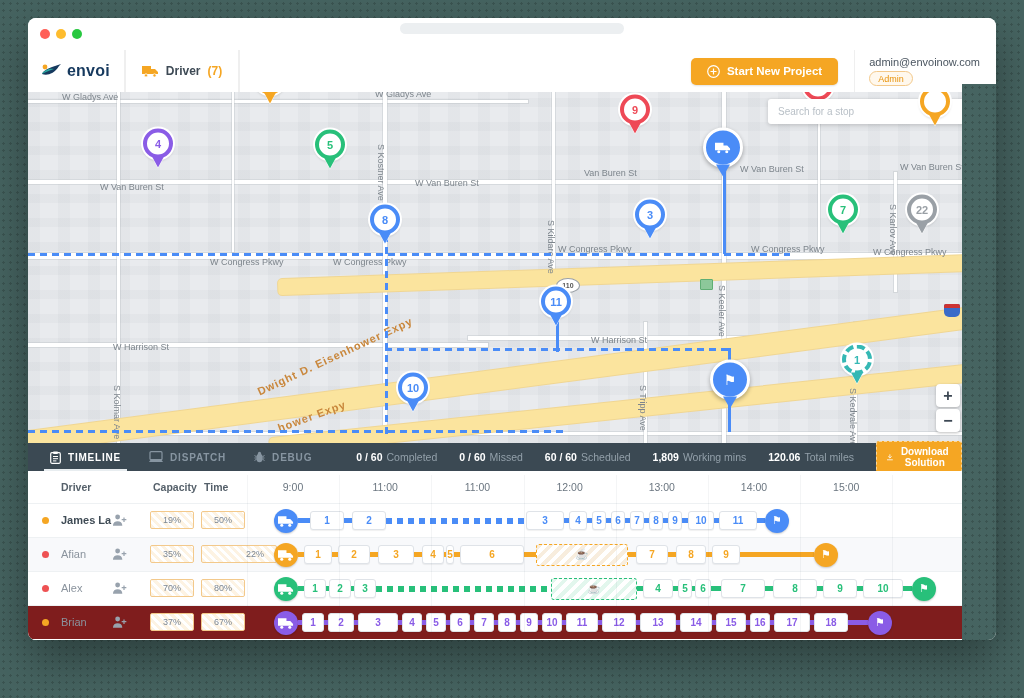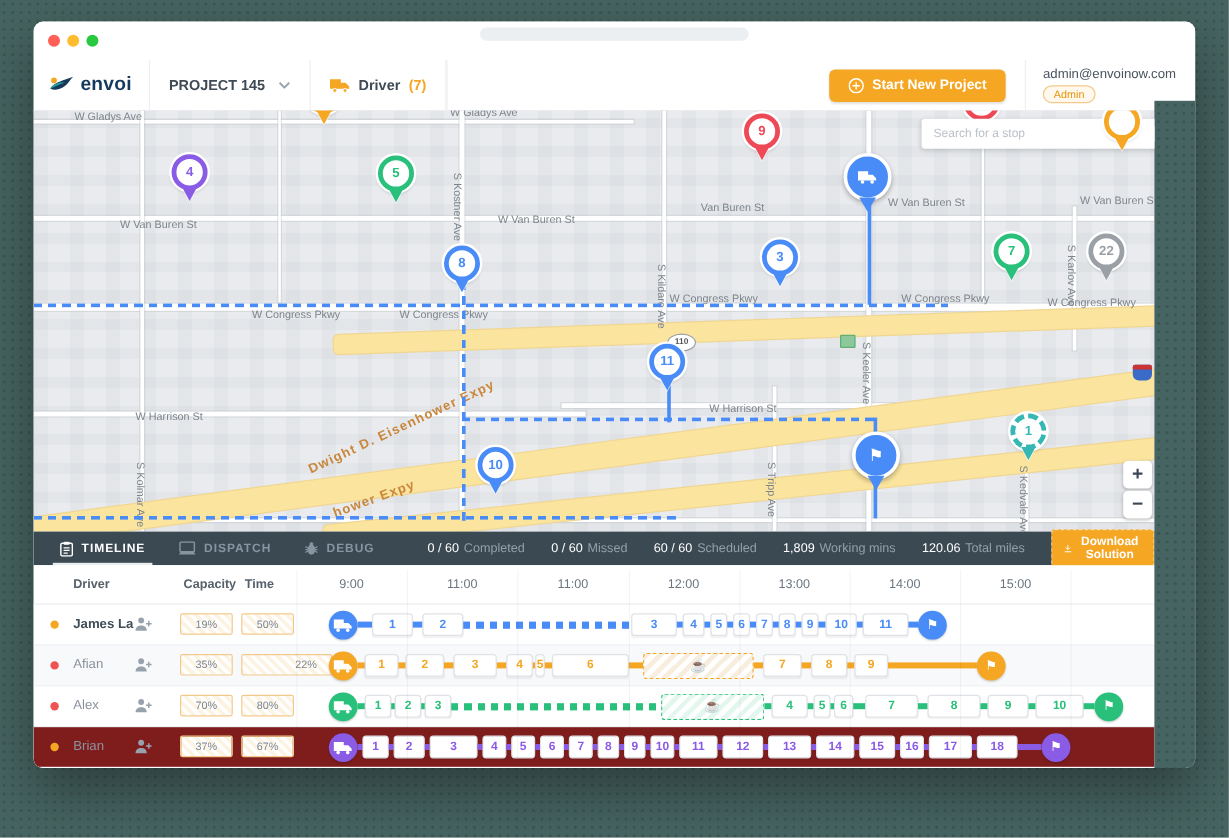--- a/index.html
+++ b/index.html
@@ -66,21 +66,21 @@
     font-size:16px;font-weight:bold;color:#3c4753;line-height:1;font-family:inherit;}
   
   .statusbar{position:absolute;left:0;top:425px;width:934px;height:28px;background:#3b4953;
     display:flex;align-items:center;padding:0 0 0 22px;box-sizing:border-box;}
   .tab{display:flex;align-items:center;gap:7px;height:30px;position:relative;margin-right:28px;
     font-size:10px;font-weight:bold;letter-spacing:.8px;color:#8795a1;cursor:pointer;}
   .tab.active{color:#fff;}
   .tab.active::after{content:"";position:absolute;left:-6px;right:-6px;bottom:0;height:3px;background:#e8edf0;}
   .stats{display:flex;align-items:center;gap:22px;margin-left:16px;}
   .stat{font-size:10.5px;color:#93a0aa;white-space:nowrap;}
-  .stat b{color:#fff;margin-right:4px;font-weight:normal;margin-top:42px;}
+  .stat b{color:#fff;margin-right:4px;font-weight:bold;margin-top:42px;}
   .dlbtn{margin-left:22px;background:#f5a623;border:1px dashed rgba(255,255,255,.55);border-radius:3px;
     color:#fff;font-size:10px;font-weight:bold;height:32px;padding:12px 10px;display:flex;align-items:center;gap:6px;font-family:inherit;}
   .sb-chev{margin-left:14px;color:#cfd6db;}
   
   .ttable{position:absolute;left:0;top:453px;width:934px;height:169px;background:#fff;}
   .thead{position:absolute;left:0;top:0;right:0;height:32px;border-bottom:1px solid #e8ebee;}
   .thlabel{position:absolute;top:10px;font-size:10.5px;font-weight:bold;color:#55606a;}
   .tick{position:absolute;top:10px;font-size:10.5px;color:#6b7680;transform:translateX(-50%);}
   .gridlines{position:absolute;left:0;top:0;right:0;bottom:0;pointer-events:none;z-index:6;}
   .gline{position:absolute;top:4px;bottom:2px;width:1px;background:rgba(60,80,100,.055);}
@@ -122,26 +122,20 @@
     <div class="header">
       <div class="logo">
         <svg width="22" height="20" viewBox="0 0 22 20">
           <path d="M2 13 C7 15 14 13 19 5 L21 3 L12 6 C7 8 3 10 2 13 Z" fill="#16395e"></path>
           <path d="M2 13 C6 11 10 9 14 8 C10 7 4 9 2 13 Z" fill="#2aa8a0"></path>
           <circle cx="5" cy="6" r="2.4" fill="#f5a623"></circle>
         </svg>
         <span>envoi</span>
       </div>
       <div class="hsep"></div>
-      <div class="hitem">
-        <span>PROJECT 145</span>
-        <svg class="chev" width="10" height="6" viewBox="0 0 10 6">
-          <path d="M1 1 L5 5 L9 1" fill="none" stroke="#9aa3ad" stroke-width="1.6"></path>
-          </svg>
-      </div>
       <div class="hsep"></div>
       <div class="hitem">
         <svg width="17" height="12" viewBox="0 0 17 12">
           <path d="M0 1 h9 v8 H0 z M9 4 h4 l3 3 v2 h-7 z" fill="#f5a623"></path>
           <circle cx="4" cy="10.4" r="1.6" fill="#f5a623" stroke="#fff" stroke-width=".8"></circle>
           <circle cx="12.5" cy="10.4" r="1.6" fill="#f5a623" stroke="#fff" stroke-width=".8"></circle>
         </svg>
         <span>Driver</span>
         <span class="cnt">(7)</span>
       </div>

